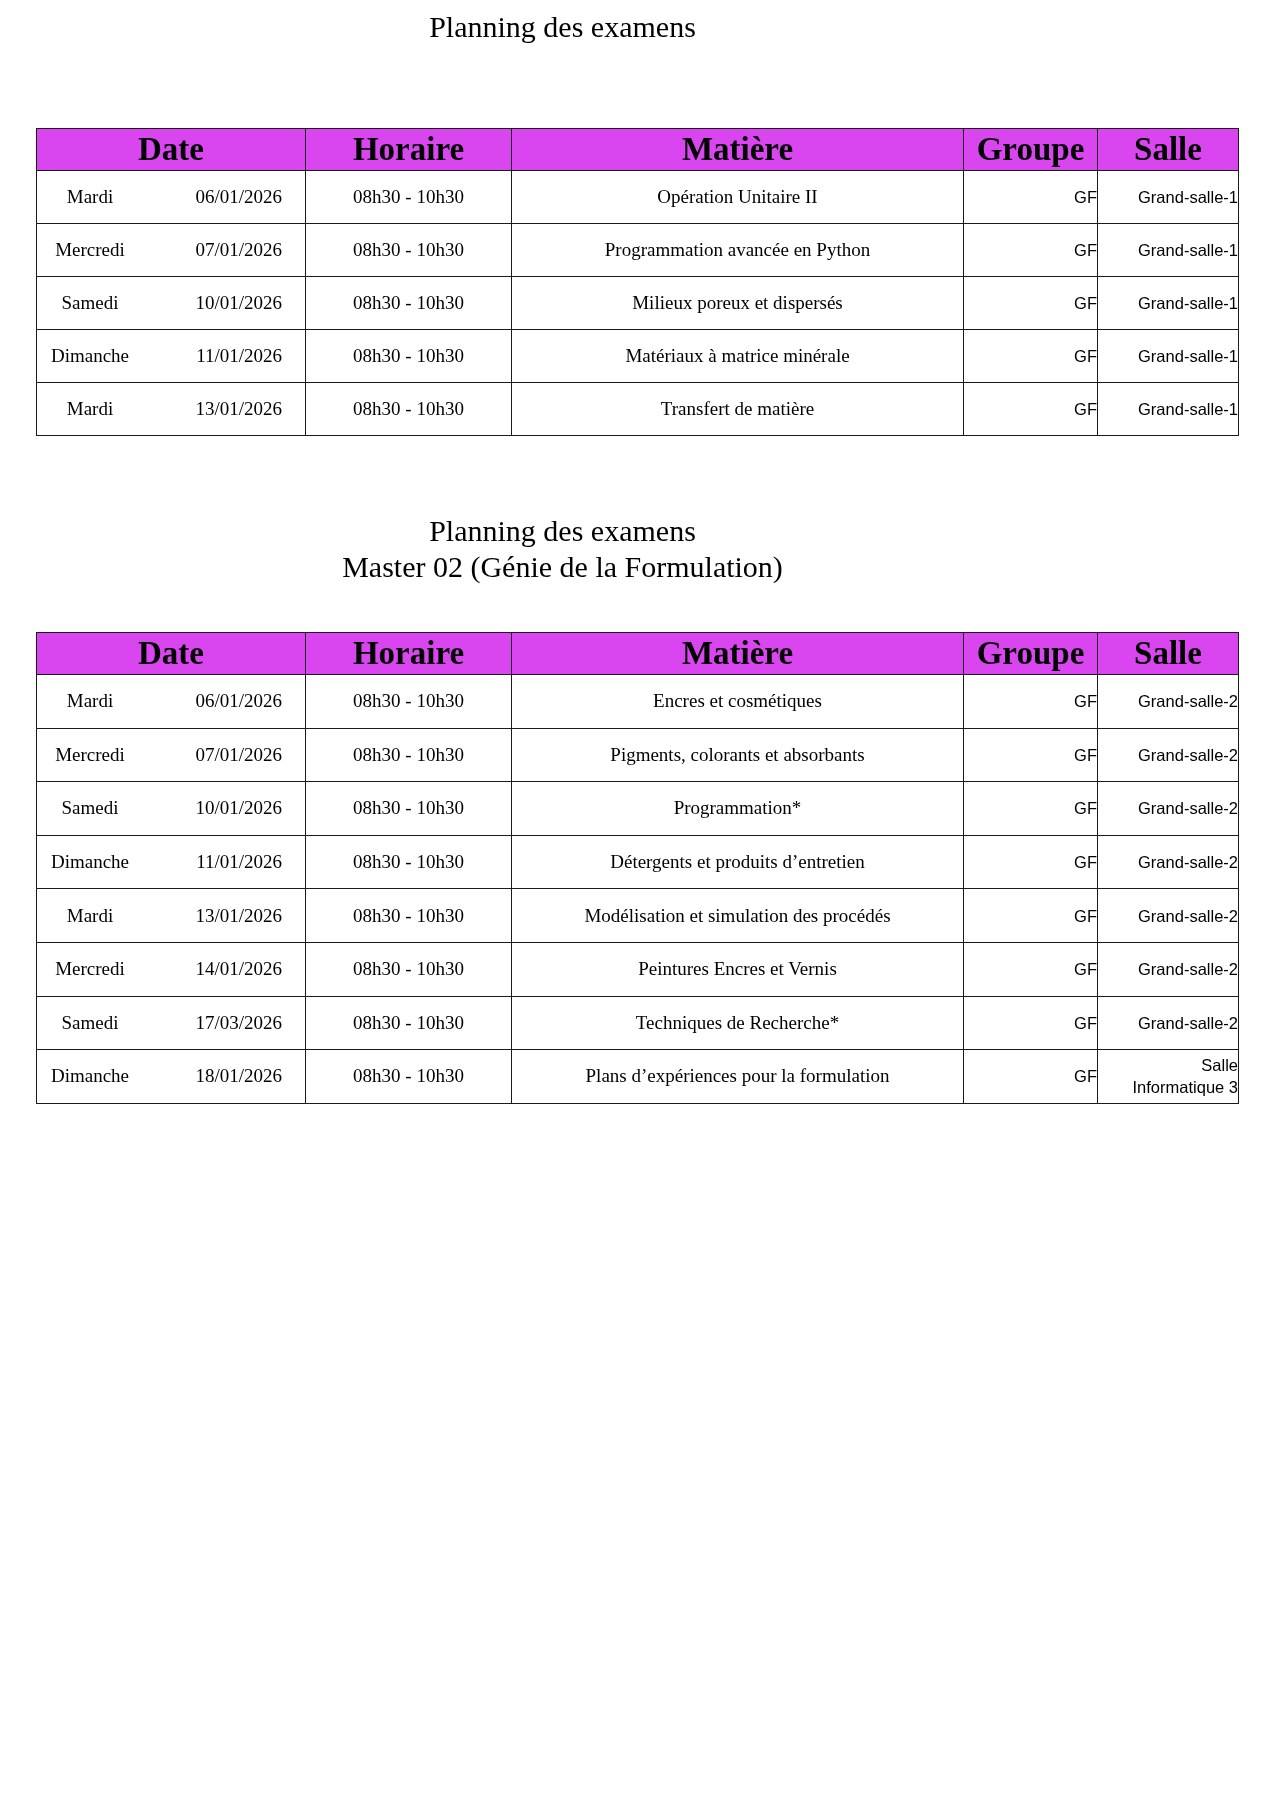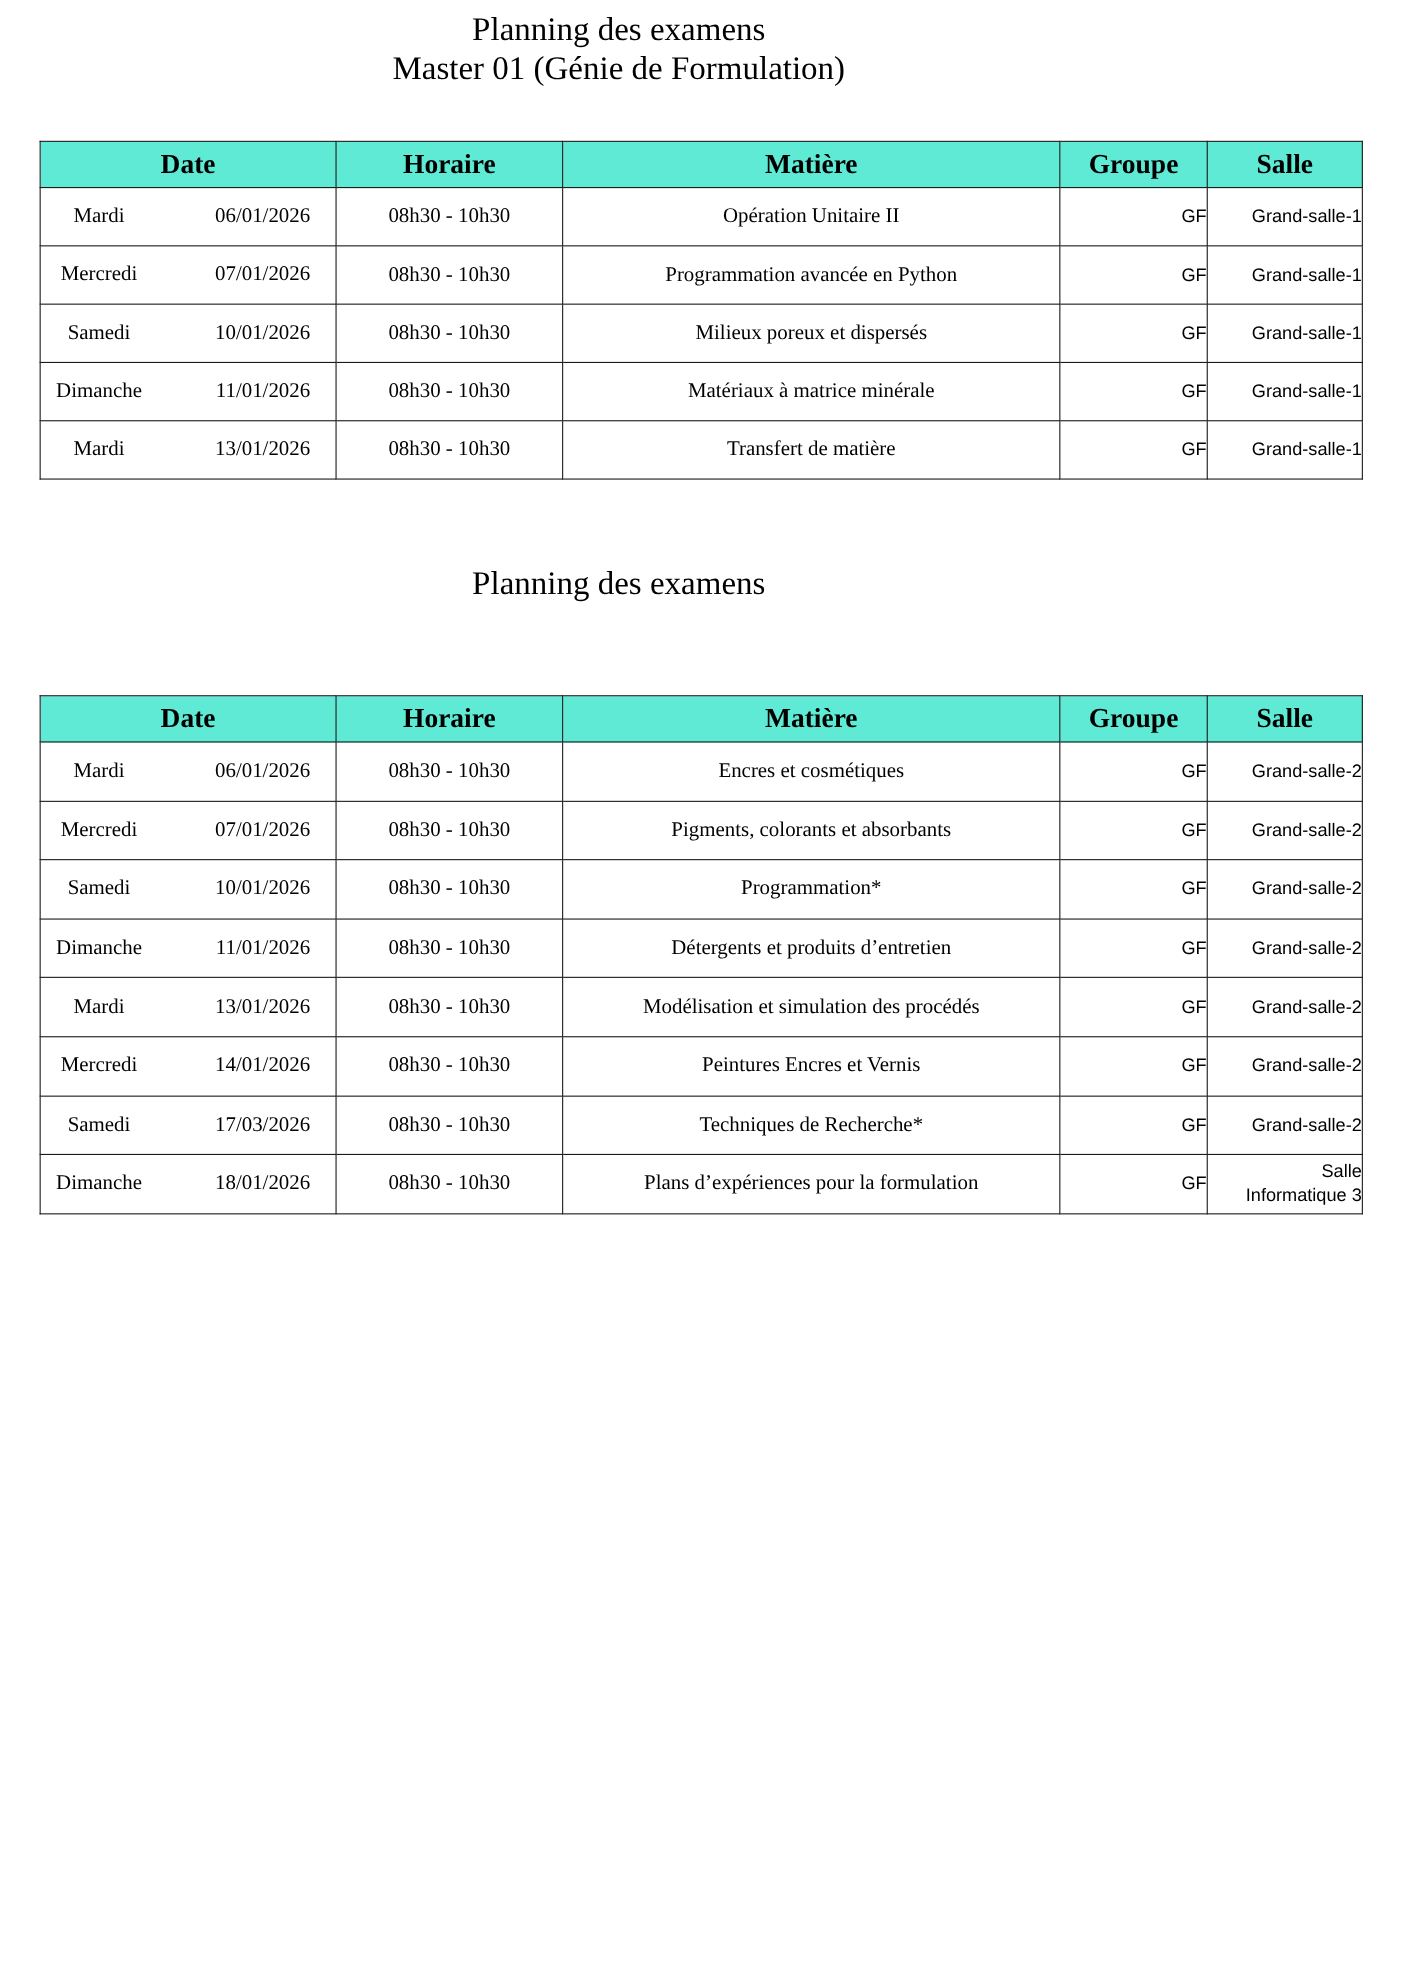--- a/index.html
+++ b/index.html
@@ -38,25 +38,25 @@
     #table1 { top: 128px; }
     #table2 { top: 632px; }
 
     table.exam th, table.exam td {
       border: 1.5px solid #1a1a1a;
       padding: 0;
       text-align: center;
       vertical-align: middle;
     }
     table.exam th {
-      background: #5eead4;
+      background: #d946ef;
       height: 41px;
       font-family: "Liberation Serif", serif;
       font-weight: bold;
-      font-size: 25px;
+      font-size: 33px;
     }
     table.exam td {
       height: 52px;
       font-family: "Liberation Serif", serif;
       font-size: 19px;
     }
     #table2 td { height: 52.6px; }
     table.exam td.sans {
       font-family: "Liberation Sans", "DejaVu Sans", sans-serif;
       font-size: 16.5px;
@@ -86,21 +86,20 @@
     col.c-hor { width: 206px; }
     col.c-mat { width: 452px; }
     col.c-grp { width: 134px; }
     col.c-sal { width: 141px; }
   </style>
 </head>
 <body>
 
 <div class="title-block" id="title1">
   <div>Planning des examens</div>
-  <div>Master 01 (Génie de Formulation)</div>
 </div>
 
 <table class="exam" id="table1">
   <colgroup>
     <col class="c-date">
       <col class="c-hor">
       <col class="c-mat">
       <col class="c-grp">
       <col class="c-sal">
   </colgroup>
@@ -162,20 +161,21 @@
       <td>08h30 - 10h30</td>
       <td>Transfert de matière</td>
       <td class="sans">GF</td>
       <td class="sans">Grand-salle-1</td>
     </tr>
   </tbody>
 </table>
 
 <div class="title-block" id="title2">
   <div>Planning des examens</div>
+  <div>Master 02 (Génie de la Formulation)</div>
 </div>
 
 <table class="exam" id="table2">
   <colgroup>
     <col class="c-date">
       <col class="c-hor">
       <col class="c-mat">
       <col class="c-grp">
       <col class="c-sal">
   </colgroup>

